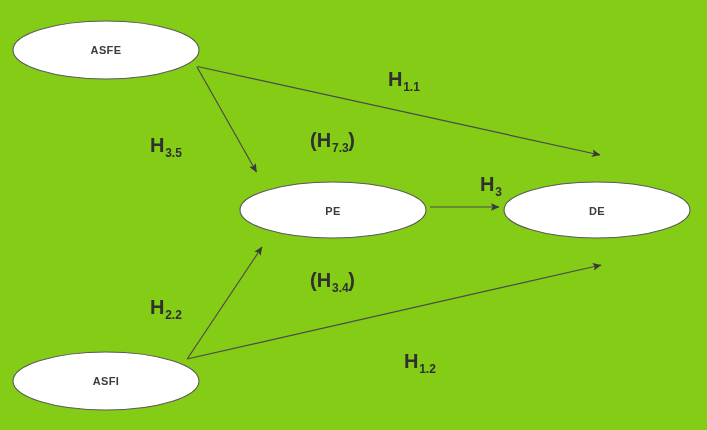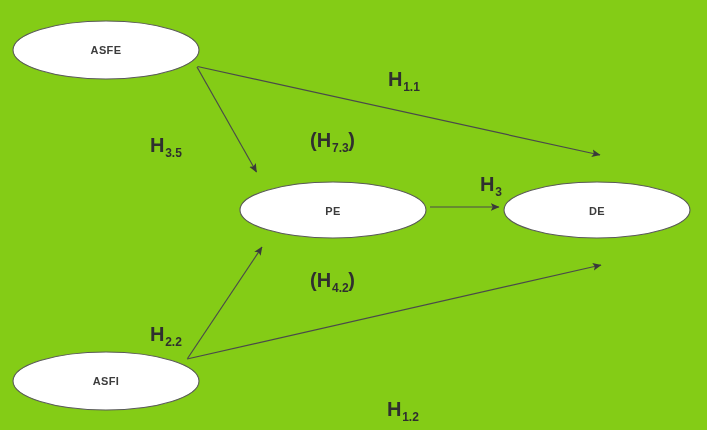--- a/index.html
+++ b/index.html
@@ -111,29 +111,29 @@
   </div>
 
   <div class="hyp-label" style="left:150px; top:135px;">
     <span>H</span><sub>3.5</sub>
   </div>
 
   <div class="hyp-label" style="left:472px; top:174px;margin-left:8px;">
     <span>H</span><sub>3</sub>
   </div>
 
-  <div class="hyp-label" style="left:150px; top:297px;margin-top:27px;">
+  <div class="hyp-label" style="left:150px; top:297px;">
     <span>H</span><sub>2.2</sub>
   </div>
 
-  <div class="hyp-label" style="left:387px; top:351px;margin-top:48px;">
+  <div class="hyp-label" style="left:404px; top:351px;">
     <span>H</span><sub>1.2</sub>
   </div>
 
   <div class="hyp-label" style="left:310px; top:130px;">
     <span>(H</span><sub>7.3</sub><span>)</span>
   </div>
 
   <div class="hyp-label" style="left:310px; top:270px;">
-    <span>(H</span><sub>4.2</sub><span>)</span>
+    <span>(H</span><sub>3.4</sub><span>)</span>
   </div>
 
 </div>
 
 </body></html>

